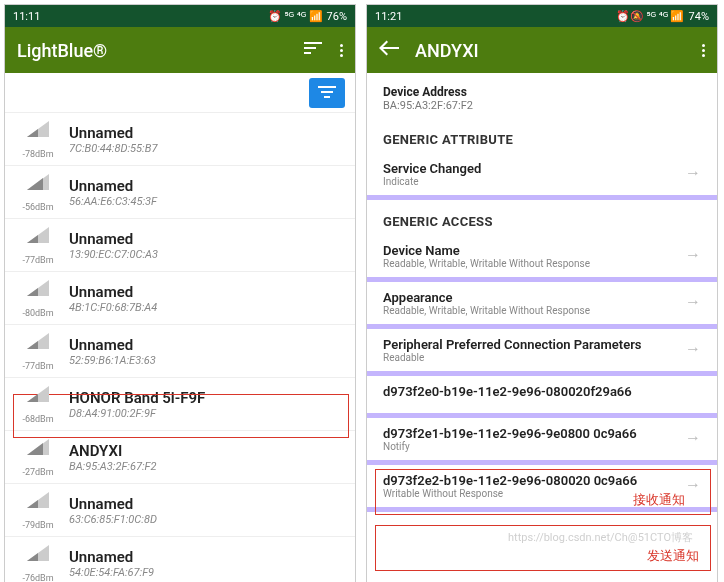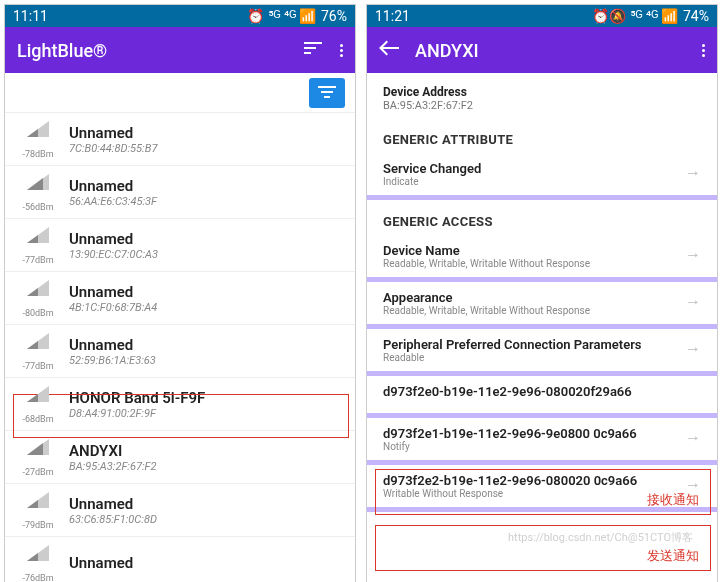--- a/index.html
+++ b/index.html
@@ -1,20 +1,20 @@
 <!DOCTYPE html>
 <html><head>
 <meta charset="utf-8">
 <style>
 * { margin: 0; padding: 0; box-sizing: border-box; font-family: -apple-system, Roboto, sans-serif; }
 body { background: #fff; display: flex; gap: 10px; padding: 4px; }
 .phone { width: 352px; border: 1px solid #ccc; background: #fff; position: relative; }
-.statusbar { height: 22px; background: #0369a1; color: #fff; display: flex; align-items: center; padding: 0 8px; font-size: 14px; justify-content: space-between; }
+.statusbar { height: 22px; background: #14532d; color: #fff; display: flex; align-items: center; padding: 0 8px; font-size: 11px; justify-content: space-between; }
 .statusbar .right { display: flex; gap: 4px; align-items: center; }
-.appbar { height: 46px; background: #6d28d9; color: #fff; display: flex; align-items: center; padding: 0 12px; justify-content: space-between; }
+.appbar { height: 46px; background: #4d7c0f; color: #fff; display: flex; align-items: center; padding: 0 12px; justify-content: space-between; }
 .appbar .title { font-size: 18px; font-weight: 500; }
 .appbar .actions { display: flex; gap: 18px; align-items: center; }
 .appbar .left { display: flex; align-items: center; gap: 16px; }
 .kebab { display: flex; flex-direction: column; gap: 2px; }
 .kebab span { width: 3px; height: 3px; background: #fff; border-radius: 50%; }
 .sorticon svg, .arrow svg { fill: #fff; }
 .filterrow { height: 40px; display: flex; align-items: center; justify-content: flex-end; padding: 0 10px; border-bottom: 1px solid #eee; }
 .filterbtn { width: 36px; height: 30px; background: #1e88e5; border-radius: 3px; display: flex; align-items: center; justify-content: center; }
 .list { height: 470px; overflow: hidden; position: relative; }
 .row { display: flex; align-items: center; padding: 6px 12px; border-bottom: 1px solid #eee; gap: 10px; }
@@ -154,20 +154,21 @@
           <div class="raddr">63:C6:85:F1:0C:8D</div>
         </div>
       </div>
       <div class="row">
         <div class="signal">
           <div class="sigico s2"></div>
           <div class="dbm">-76dBm</div>
         </div>
         <div class="rinfo">
           <div class="rname">Unnamed</div>
+          <div class="raddr">54:0E:54:FA:67:F9</div>
         </div>
       </div>
       <div class="row">
         <div class="signal">
           <div class="sigico s2"></div>
           <div class="dbm">-74dBm</div>
         </div>
         <div class="rinfo">
           <div class="rname">Unnamed</div>
           <div class="raddr">8B:8F:69:0E:BD:18</div>
@@ -244,18 +245,18 @@
     </div>
     <div class="char">
       <div class="ci">
           <div class="cn">d973f2e2-b19e-11e2-9e96-080020 0c9a66</div>
           <div class="sub">Writable Without Response</div>
         </div>
       <div class="arr">→</div>
     </div>
     <div class="highlight" style="top:396px;left:8px;width:336px;height:46px;"></div>
     <div class="highlight" style="top:452px;left:8px;width:336px;height:46px;"></div>
-    <div class="redtxt" style="top:418px;right:18px;margin-left:44px;">接收通知</div>
+    <div class="redtxt" style="top:418px;right:32px;margin-left:44px;">接收通知</div>
     <div class="redtxt" style="top:474px;right:18px;">发送通知</div>
     <div class="watermark">https://blog.csdn.net/Ch@51CTO博客</div>
   </div>
 
 </div>
 
 </body></html>

